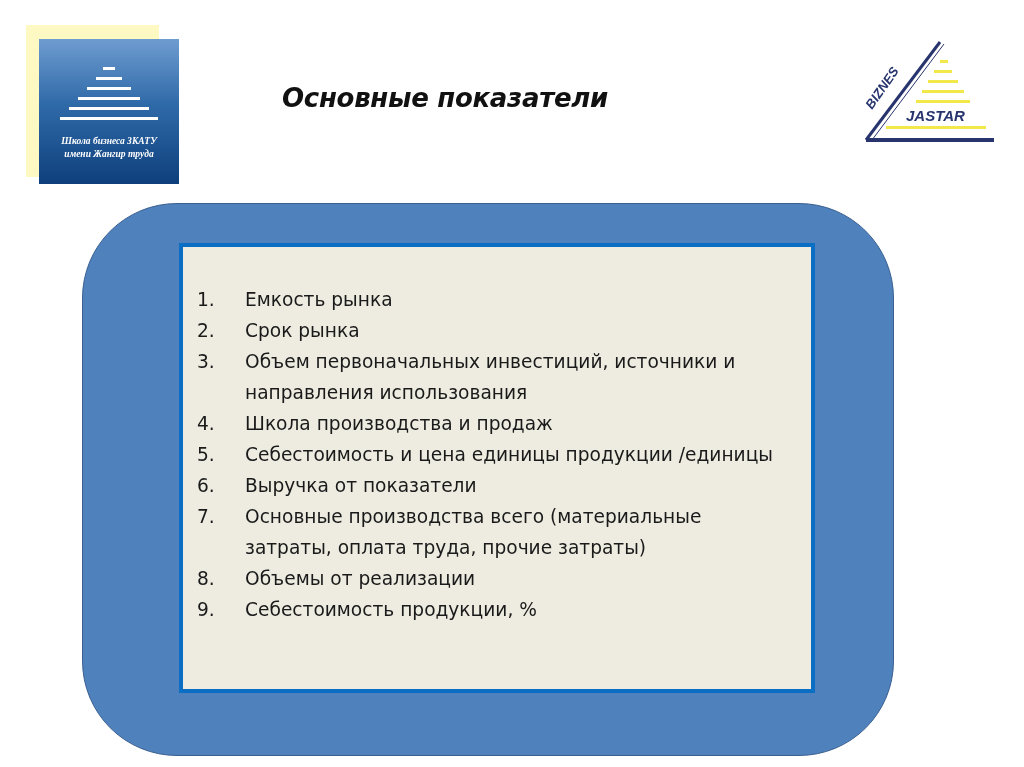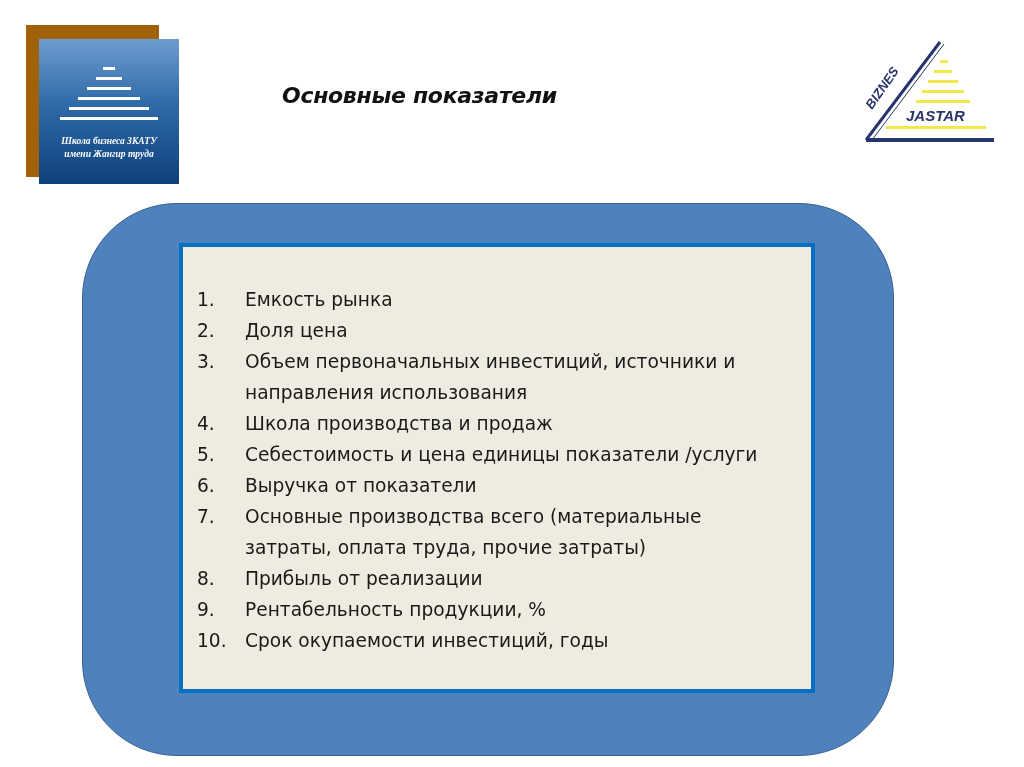--- a/index.html
+++ b/index.html
@@ -14,21 +14,21 @@
       overflow: hidden;
       font-family: "Liberation Sans", "DejaVu Sans", sans-serif;
     }
     
     .logo-left {
       position: absolute;
       left: 26px;
       top: 25px;
       width: 133px;
       height: 152px;
-      background: #a16207;
+      background: #fef9c3;
     }
     .logo-left-inner {
       position: absolute;
       left: 13px;
       top: 14px;
       width: 140px;
       height: 145px;
       background: linear-gradient(180deg, #6e9cd0 0%, #2f6aa8 45%, #0e3f7c 100%);
     }
     .pyr-bar {
@@ -52,21 +52,21 @@
       line-height: 13px;
     }
     
     .title {
       position: absolute;
       left: 282px;
       top: 83px;
       font-family: "DejaVu Sans", "Liberation Sans", sans-serif;
       font-weight: bold;
       font-style: italic;
-      font-size: 22px;
+      font-size: 26px;
       color: #111111;
       letter-spacing: -0.3px;
       text-align: right;
     }
     
     .logo-right {
       position: absolute;
       left: 860px;
       top: 38px;
       width: 140px;
@@ -165,50 +165,46 @@
 <div class="blue-frame"></div>
 
 <div class="content-box">
   <ul class="indicator-list">
     <li class="indicator-item">
       <span class="item-num">1.</span>
       <span class="item-text">Емкость рынка</span>
     </li>
     <li class="indicator-item">
       <span class="item-num">2.</span>
-      <span class="item-text">Доля цена</span>
+      <span class="item-text">Срок рынка</span>
     </li>
     <li class="indicator-item">
       <span class="item-num">3.</span>
       <span class="item-text">Объем первоначальных инвестиций, источники и
 направления использования</span>
     </li>
     <li class="indicator-item">
       <span class="item-num">4.</span>
       <span class="item-text">Школа производства и продаж</span>
     </li>
     <li class="indicator-item">
       <span class="item-num">5.</span>
-      <span class="item-text">Себестоимость и цена единицы показатели /услуги</span>
+      <span class="item-text">Себестоимость и цена единицы продукции /единицы</span>
     </li>
     <li class="indicator-item">
       <span class="item-num">6.</span>
       <span class="item-text">Выручка от показатели</span>
     </li>
     <li class="indicator-item">
       <span class="item-num">7.</span>
       <span class="item-text">Основные производства всего (материальные
 затраты, оплата труда, прочие затраты)</span>
     </li>
     <li class="indicator-item">
       <span class="item-num">8.</span>
-      <span class="item-text">Прибыль от реализации</span>
+      <span class="item-text">Объемы от реализации</span>
     </li>
     <li class="indicator-item">
       <span class="item-num">9.</span>
-      <span class="item-text">Рентабельность продукции, %</span>
-    </li>
-    <li class="indicator-item">
-      <span class="item-num">10.</span>
-      <span class="item-text">Срок окупаемости инвестиций, годы</span>
+      <span class="item-text">Себестоимость продукции, %</span>
     </li>
   </ul>
 </div>
 
 </body></html>

